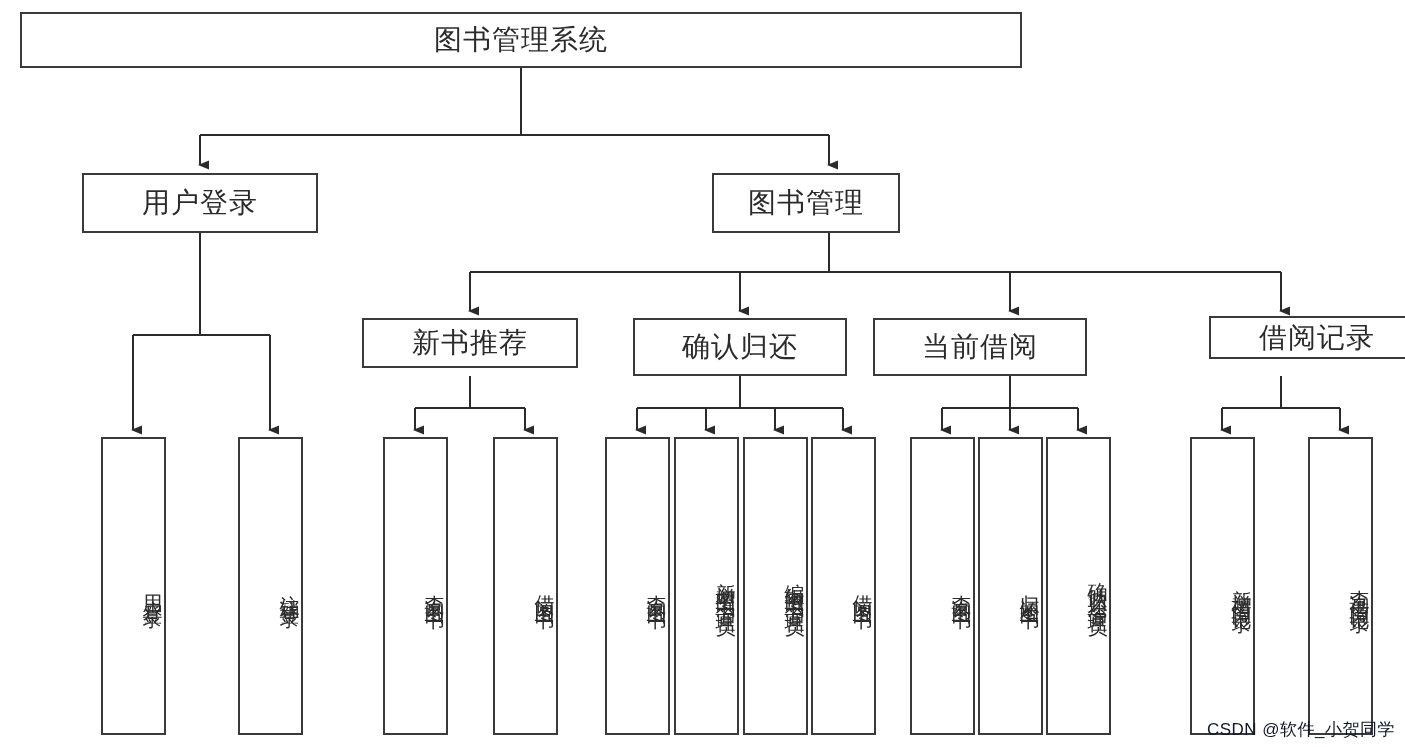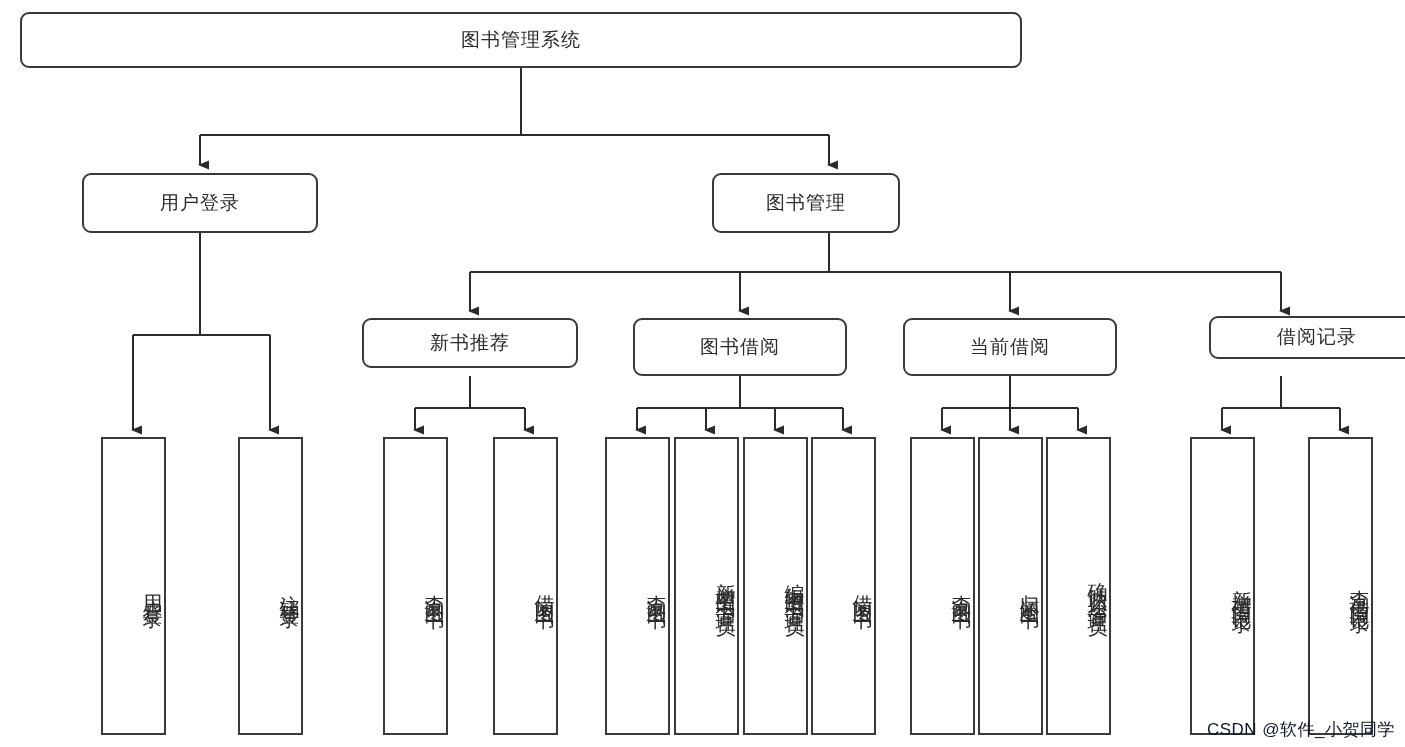--- a/index.html
+++ b/index.html
@@ -30,25 +30,24 @@
     position: absolute;
     box-sizing: border-box;
     background: #ffffff;
     border: 2.5px solid #3a3a3a;
     display: flex;
     align-items: center;
     justify-content: center;
     color: #2b2b2b;
   }
   .node.horiz {
-    font-size: 19px;
+    font-size: 28px;
     letter-spacing: 1px;
     line-height: 1.2;
     white-space: nowrap;
-    border-radius: 9px;
   }
   .node.vert {
     writing-mode: vertical-rl;
     text-orientation: upright;
     font-size: 20px;
     letter-spacing: 5px;
     line-height: 1.1;
     align-items: flex-start;
     justify-content: center;
     padding-top: 6px;
@@ -138,24 +137,24 @@
 
   <div class="node horiz" style="left:712px; top:173px; width:188px; height:60px;">
     <span>图书管理</span>
   </div>
 
   <div class="node horiz" style="left:362px; top:318px; width:216px; height:50px;">
     <span>新书推荐</span>
   </div>
 
   <div class="node horiz" style="left:633px; top:318px; width:214px; height:58px;">
-    <span>图书借阅</span>
-  </div>
-
-  <div class="node horiz" style="left:903px; top:318px; width:214px; height:58px;">
+    <span>确认归还</span>
+  </div>
+
+  <div class="node horiz" style="left:873px; top:318px; width:214px; height:58px;">
     <span>当前借阅</span>
   </div>
 
   <div class="node horiz" style="left:1173px; top:316px; width:216px; height:43px;margin-left:36px;">
     <span>借阅记录</span>
   </div>
 
   <div class="node vert" style="left:101px; top:437px; width:65px; height:298px;">
     <span class="vtext">用户登录</span>
   </div>

